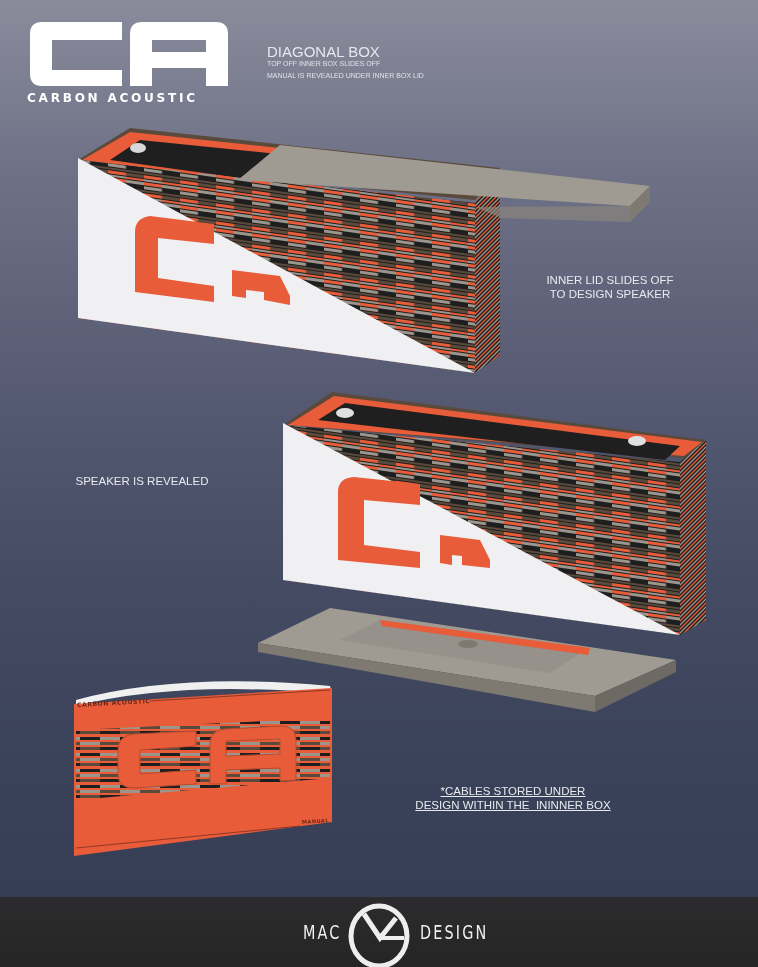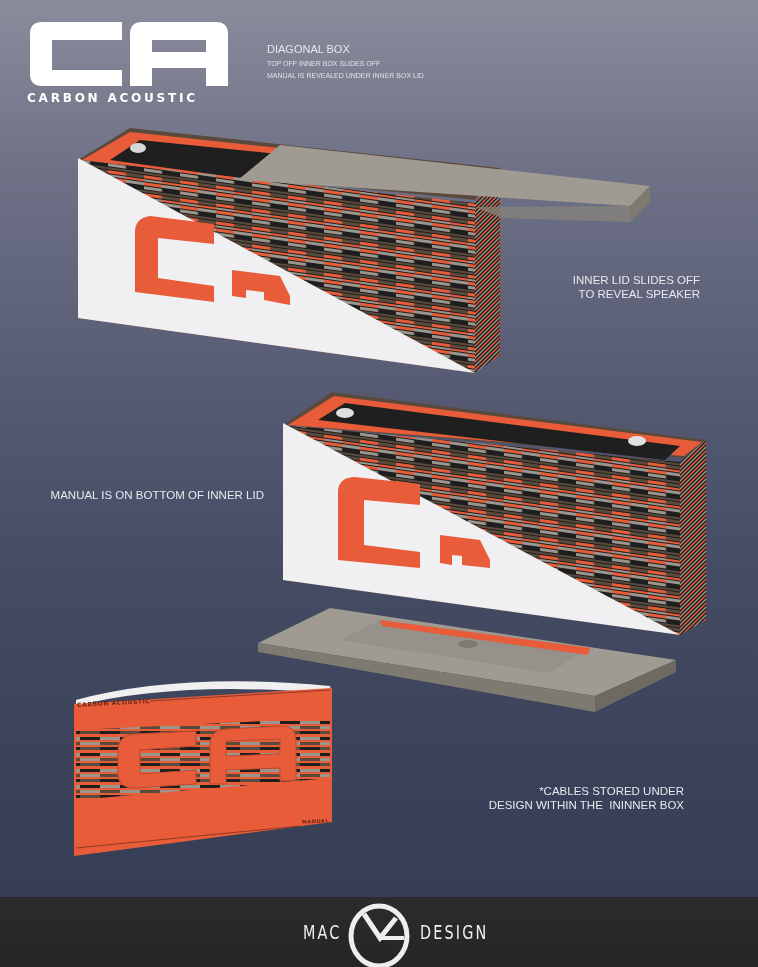--- a/index.html
+++ b/index.html
@@ -7,28 +7,28 @@
       width: 758px; height: 967px; position: relative; overflow: hidden;
       font-family: "Liberation Sans", sans-serif;
       background: linear-gradient(180deg, #8a8c9c 0%, #6e7186 18%, #565b73 40%, #444b63 60%, #3a4259 80%, #343c54 100%);
     }
     .abs { position: absolute; }
     .logo-ca { left: 26px; top: 20px; width: 206px; height: 68px; }
     .brand-sub {
       left: 27px; top: 91px; width: 206px; color: #fff; font-size: 11.5px; letter-spacing: 2.6px;
       font-family: "DejaVu Sans", sans-serif; font-weight: bold; transform: scaleX(1.05); transform-origin: left;
     }
-    .hdr-title { left: 267px; top: 43px; color: #e6e7ee; font-size: 11px; }
+    .hdr-title { left: 267px; top: 43px; color: #e6e7ee; font-size: 15px; }
     .hdr-line { left: 267px; color: #e0e1e8; font-size: 7px; }
     .hdr-l1 { top: 60px; } .hdr-l2 { top: 72px; }
-    .note { color: #e8e9ef; font-size: 11.5px; text-align: right; line-height: 14px; }
+    .note { color: #e8e9ef; font-size: 11.5px; text-align: center; line-height: 14px; }
     .note1 { left: 520px; top: 273px; width: 180px; }
     .note2 { left: 20px; top: 474px; width: 244px; }
     .note2 .gap { height: 14px; }
-    .note3 { left: 434px; top: 784px; width: 250px; }
+    .note3 { left: 388px; top: 784px; width: 250px; text-decoration: underline; }
     .art { left: 0; top: 0; width: 758px; height: 967px; }
     .footer {
       left: 0; top: 897px; width: 758px; height: 70px;
       background: linear-gradient(180deg, #2c2c2e, #252526);
     }
     .foot-mac { left: 303px; top: 920px; color: #f0f0f0; font-size: 20px; letter-spacing: 3px;
       font-family: "DejaVu Sans", sans-serif; transform: scaleX(0.72); transform-origin: left; }
     .foot-design { left: 420px; top: 920px; color: #f0f0f0; font-size: 20px; letter-spacing: 3px;
       font-family: "DejaVu Sans", sans-serif; transform: scaleX(0.72); transform-origin: left; }
     .foot-emblem { left: 344px; top: 900px; width: 70px; height: 68px; }
@@ -123,25 +123,25 @@
     <path d="M118 750 Q118 736 134 734 L196 731 L196 746 L140 750 L140 774 L196 770 L196 784 L134 788 Q118 788 118 774 Z" fill="#e85c3a" stroke="#b84a2e" stroke-width="1"></path>
     <path d="M210 784 L210 744 Q210 730 226 729 L282 726 Q296 726 296 740 L296 780 L280 781 L280 768 L226 770 L226 784 Z M226 741 L226 756 L280 754 L280 739 Z" fill="#e85c3a" stroke="#b84a2e" stroke-width="1" fill-rule="evenodd"></path>
   </g>
 </svg>
 
 <div class="abs" style="left:77px;top:699px;color:#6a2818;font-size:6px;letter-spacing:0.6px;transform:rotate(-3deg);font-family:'DejaVu Sans',sans-serif;font-weight:bold;">CARBON ACOUSTIC</div>
 <div class="abs" style="left:302px;top:818px;color:#6a2818;font-size:5px;letter-spacing:0.5px;transform:rotate(-3deg);font-family:'DejaVu Sans',sans-serif;font-weight:bold;">MANUAL</div>
 
 <div class="abs note note1">
   <div>INNER LID SLIDES OFF</div>
-  <div>TO REVEAL SPEAKER</div>
+  <div>TO DESIGN SPEAKER</div>
 </div>
 <div class="abs note note2">
+  <div>SPEAKER IS REVEALED</div>
   <div class="gap"></div>
-  <div>MANUAL IS ON BOTTOM OF INNER LID</div>
 </div>
 <div class="abs note note3">
   <div>*CABLES STORED UNDER</div>
   <div style="white-space:pre">DESIGN WITHIN THE  ININNER BOX</div>
 </div>
 
 <div class="abs footer"></div>
 <div class="abs foot-mac">MAC</div>
 <svg class="abs foot-emblem" viewBox="0 0 70 68">
   <ellipse cx="35" cy="36" rx="28" ry="30" fill="none" stroke="#eee" stroke-width="5"></ellipse>

